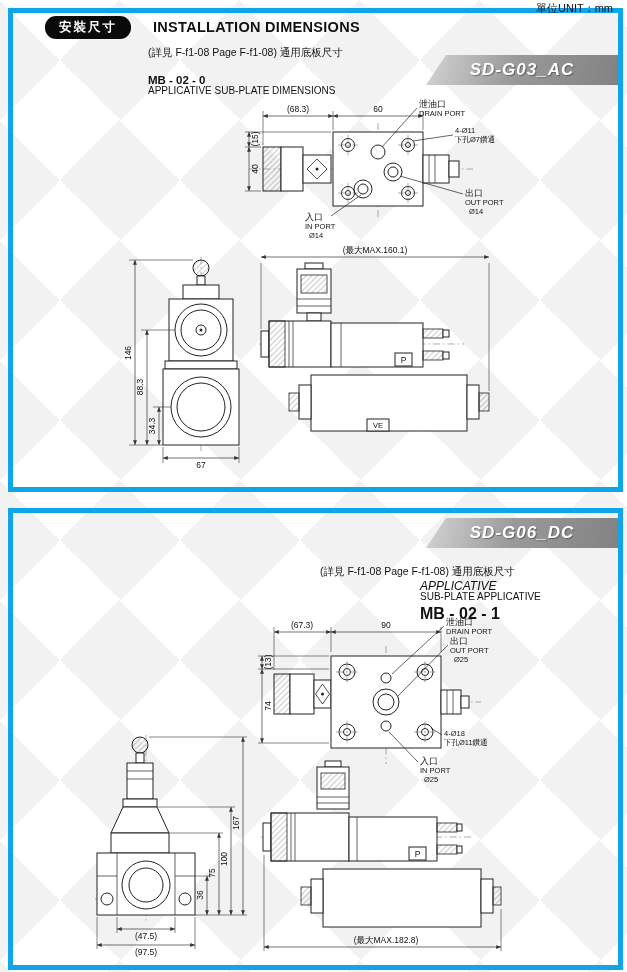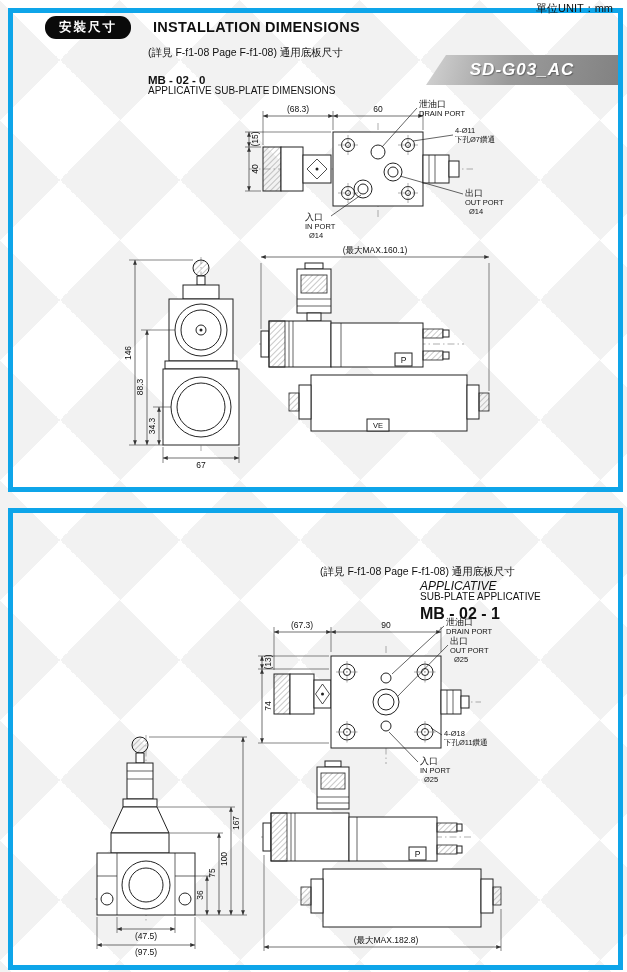--- a/index.html
+++ b/index.html
@@ -242,20 +242,21 @@
       <rect class="ol" x="208" y="142" width="12" height="34"></rect>
       <rect x="30" y="150" width="10" height="18" fill="url(#ha3)" stroke="#222" stroke-width="0.8"></rect>
       <rect x="220" y="150" width="10" height="18" fill="url(#ha3)" stroke="#222" stroke-width="0.8"></rect>
       <rect class="ol" x="108" y="176" width="22" height="12"></rect>
       <text class="en" x="119" y="185" text-anchor="middle">VE</text>
     </g>
   </svg>
 </section>
 
 <section class="panel p2">
+  <div class="model">SD-G06_DC</div>
   <div class="tcenter p2-ref">(詳見 F-f1-08  Page F-f1-08) 通用底板尺寸</div>
   <div class="tcenter p2-sub1">APPLICATIVE</div>
   <div class="tcenter p2-sub2">SUB-PLATE APPLICATIVE</div>
   <div class="tcenter p2-mb">MB - 02 - 1</div>
 
   <svg class="abs" style="left:243px;top:103px" width="265" height="185" viewBox="0 0 265 185">
     <defs>
       <marker id="ar4" viewBox="0 0 10 10" refX="9" refY="5" markerWidth="8" markerHeight="8" orient="auto-start-reverse">
         <path d="M0.5,1.5 L9,5 L0.5,8.5 z" fill="#333"></path>
         </marker>

